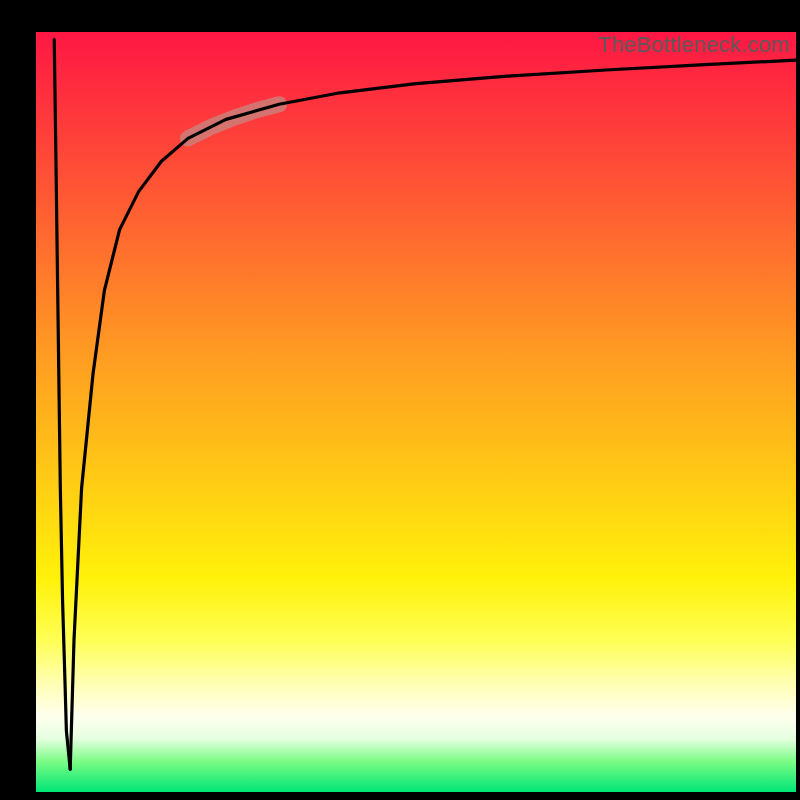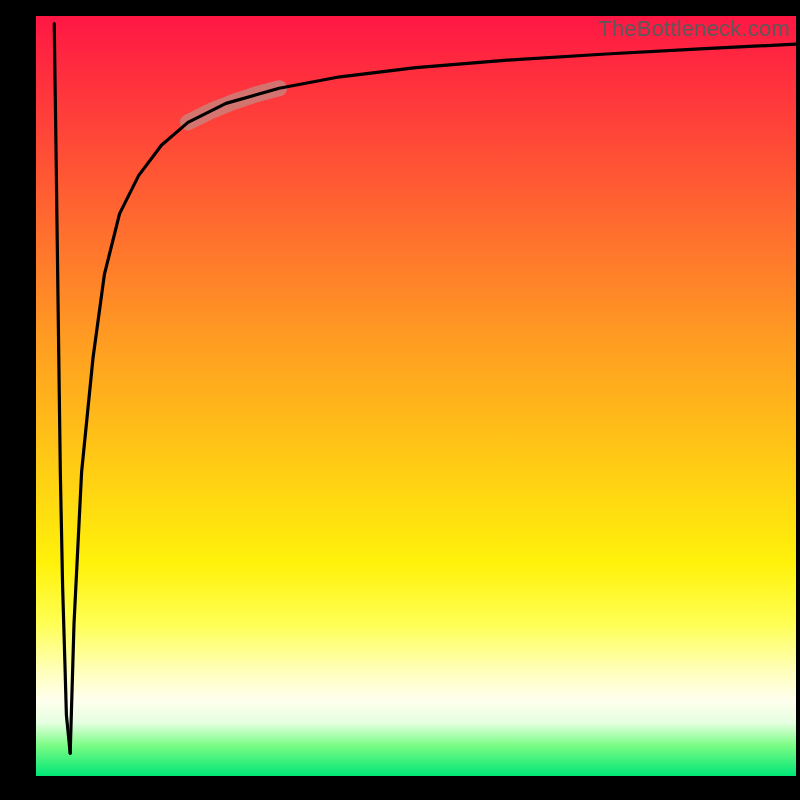--- a/index.html
+++ b/index.html
@@ -13,21 +13,21 @@
   }
   .frame {
     position: relative;
     width: 800px;
     height: 800px;
     background: #000;
   }
   .plot-area {
     position: absolute;
     left: 36px;
-    top: 16px;
+    top: 32px;
     width: 760px;
     height: 760px;
     
     background: linear-gradient(
       to bottom,
       #ff1744 0%,
       #ff3b3b 12%,
       #ff5a33 22%,
       #ff7a2b 32%,
       #ff9a22 42%,

